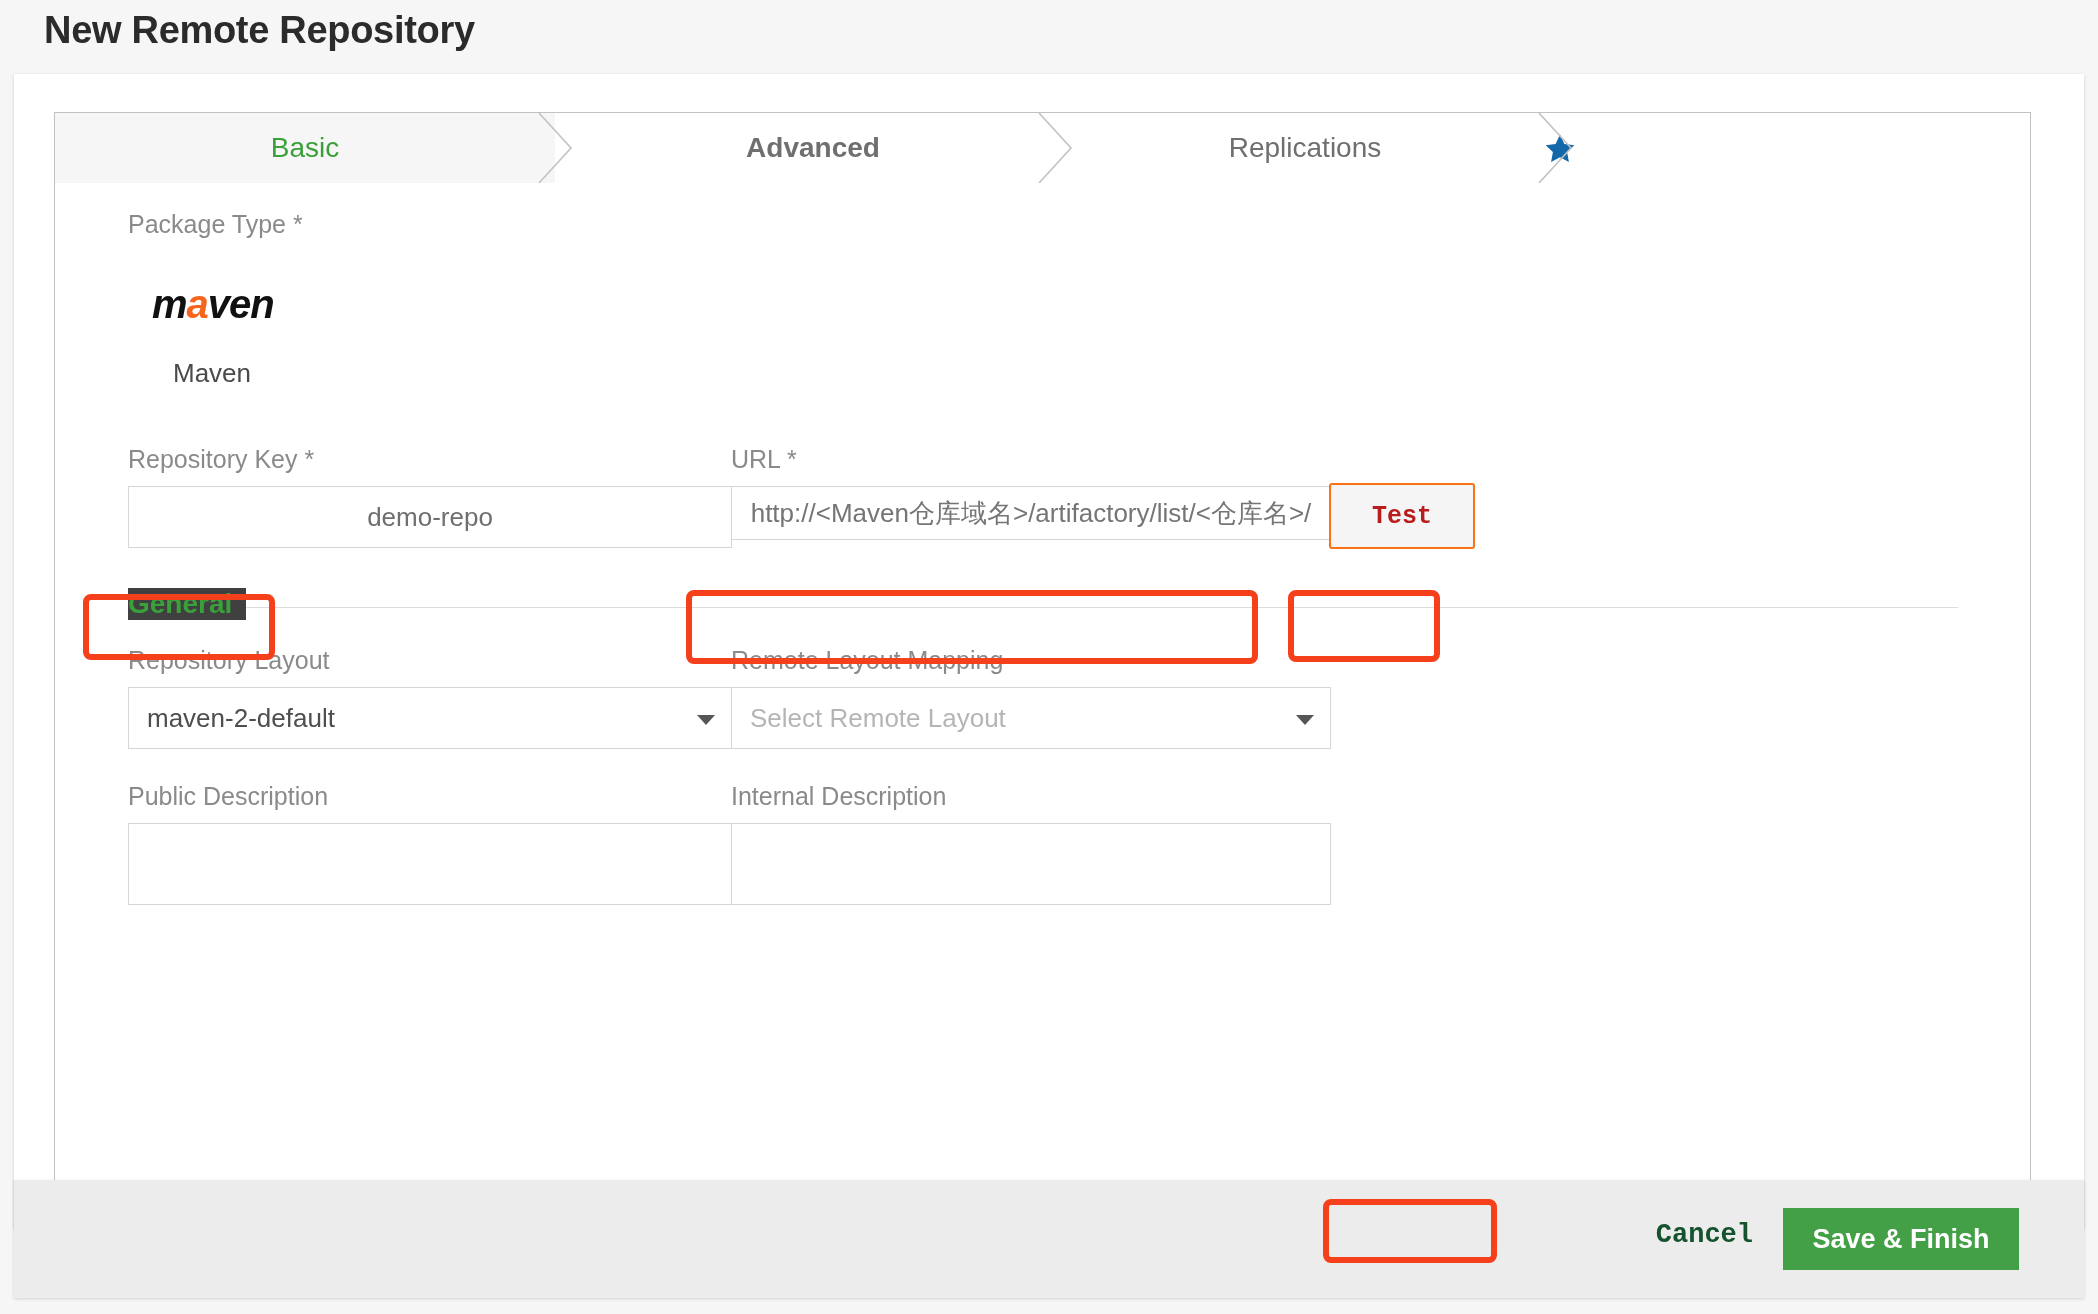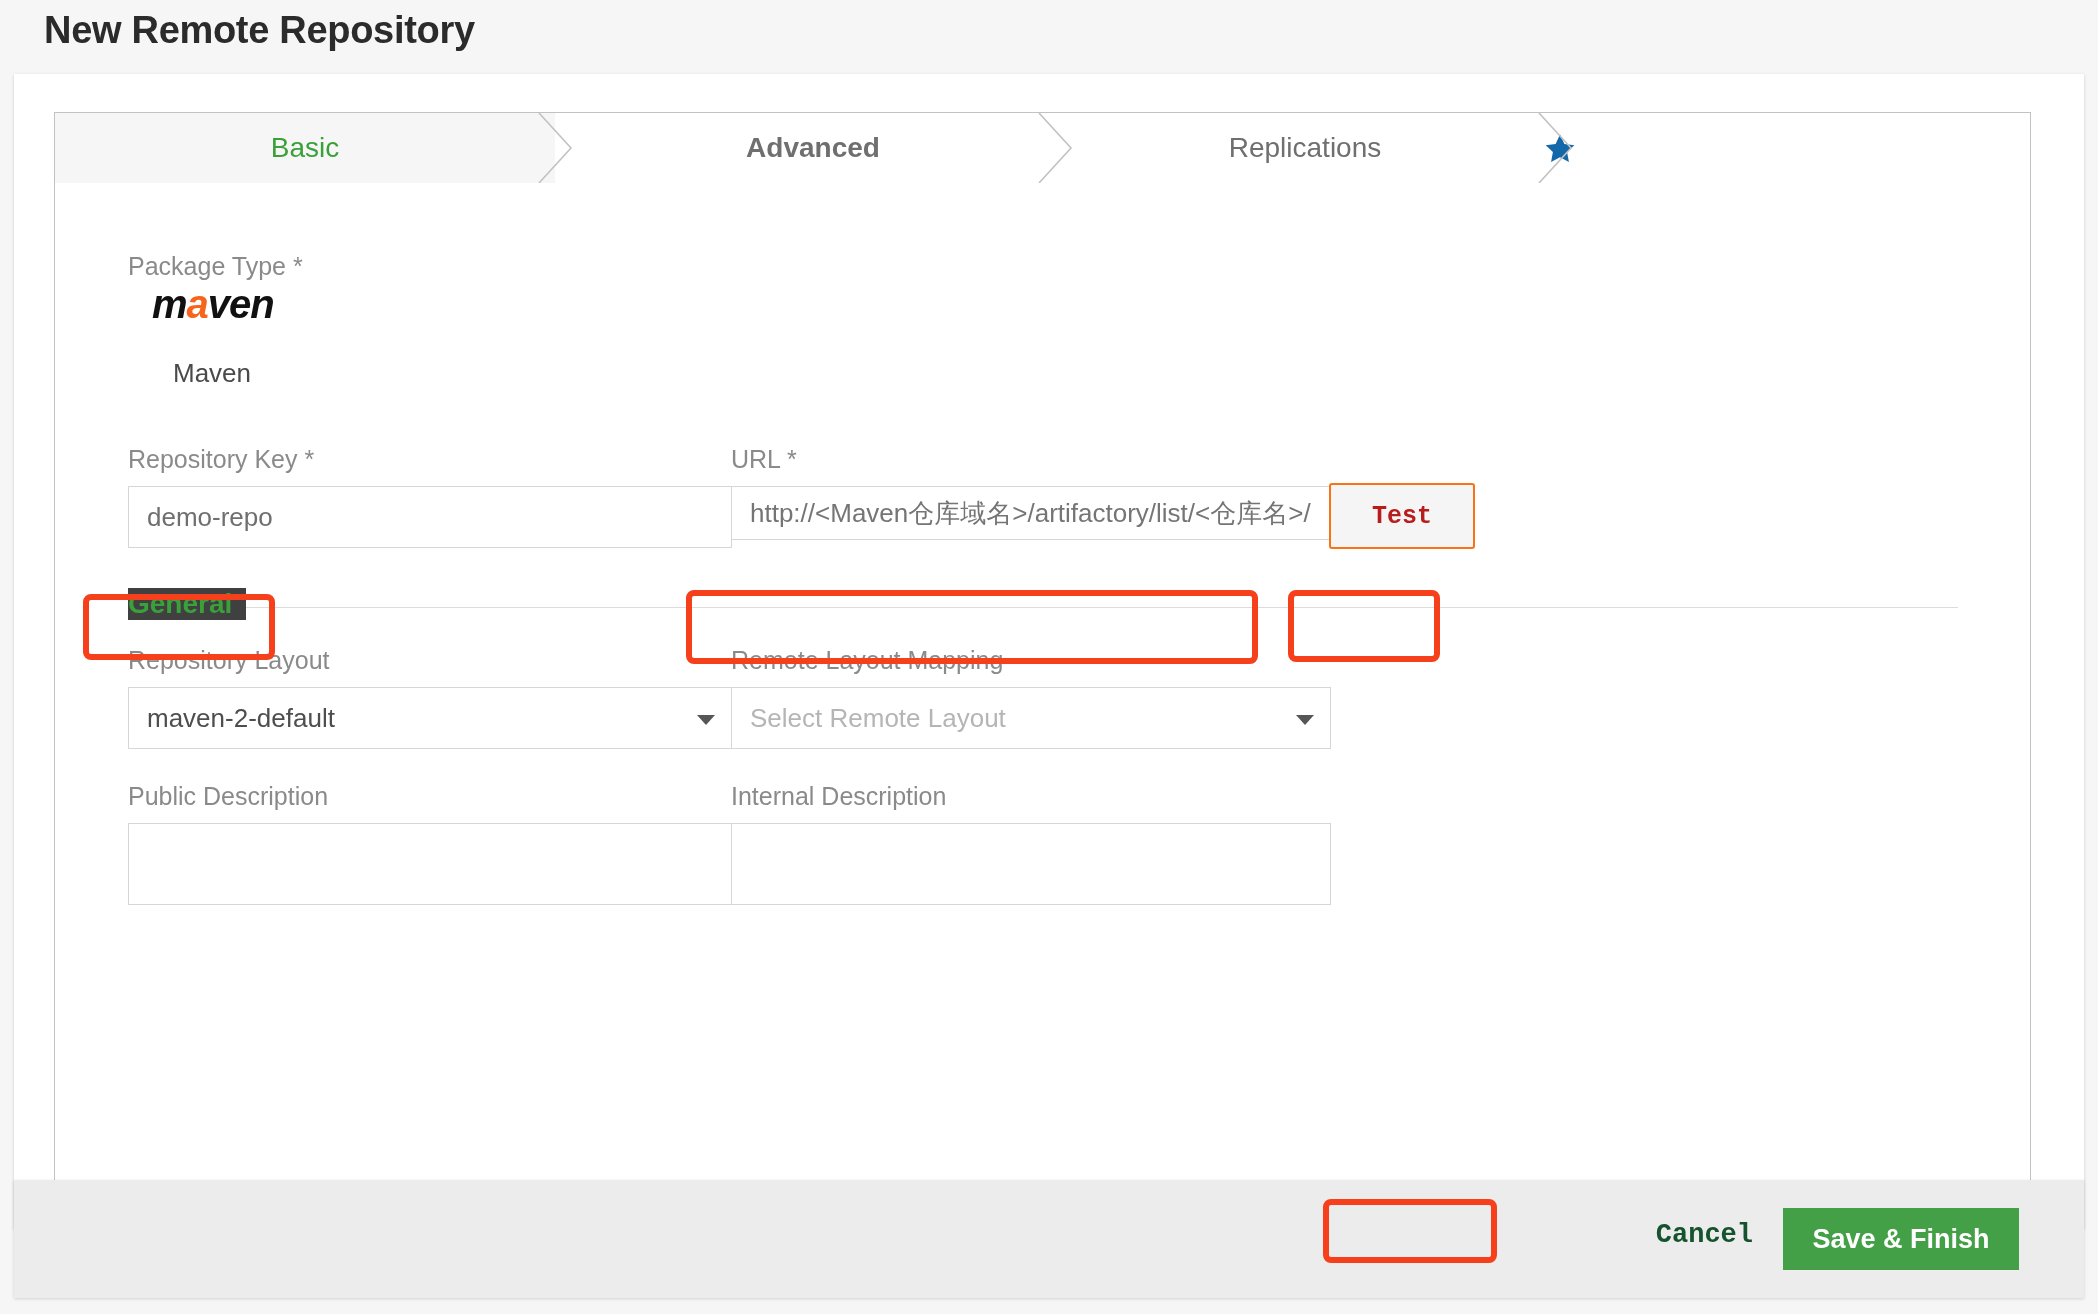--- a/index.html
+++ b/index.html
@@ -102,21 +102,21 @@
   }
 
   .field-label {
     font-size: 25px;
     color: #8a8a8a;
     font-weight: normal;
     white-space: nowrap;
   }
 
   
-  .pkg-label { position:absolute; left:73px; top:27px;margin-top:42px; }
+  .pkg-label { position:absolute; left:73px; top:27px; }
   .maven-logo {
     position: absolute;
     left: 97px;
     top: 99px;
     font-size: 40px;
     font-weight: bold;
     font-style: italic;
     letter-spacing: -1px;
     color: #111111;
     user-select: none;
@@ -136,20 +136,21 @@
 
   .txt-input {
     position: absolute;
     border: 1px solid #d6d6d6;
     background: #ffffff;
     font-size: 26px;
     color: #6f6f6f;
     padding: 0 18px;
     outline: none;
     font-family: "Liberation Sans", sans-serif;
+    text-align: center;
   }
   .inp-repokey { left: 73px; top: 303px; width: 604px; height: 62px; }
   .inp-url     { left: 676px; top: 303px; width: 600px; height: 54px; }
 
   .btn-test {
     position: absolute;
     left: 1274px;
     top: 300px;
     width: 146px;
     height: 66px;

